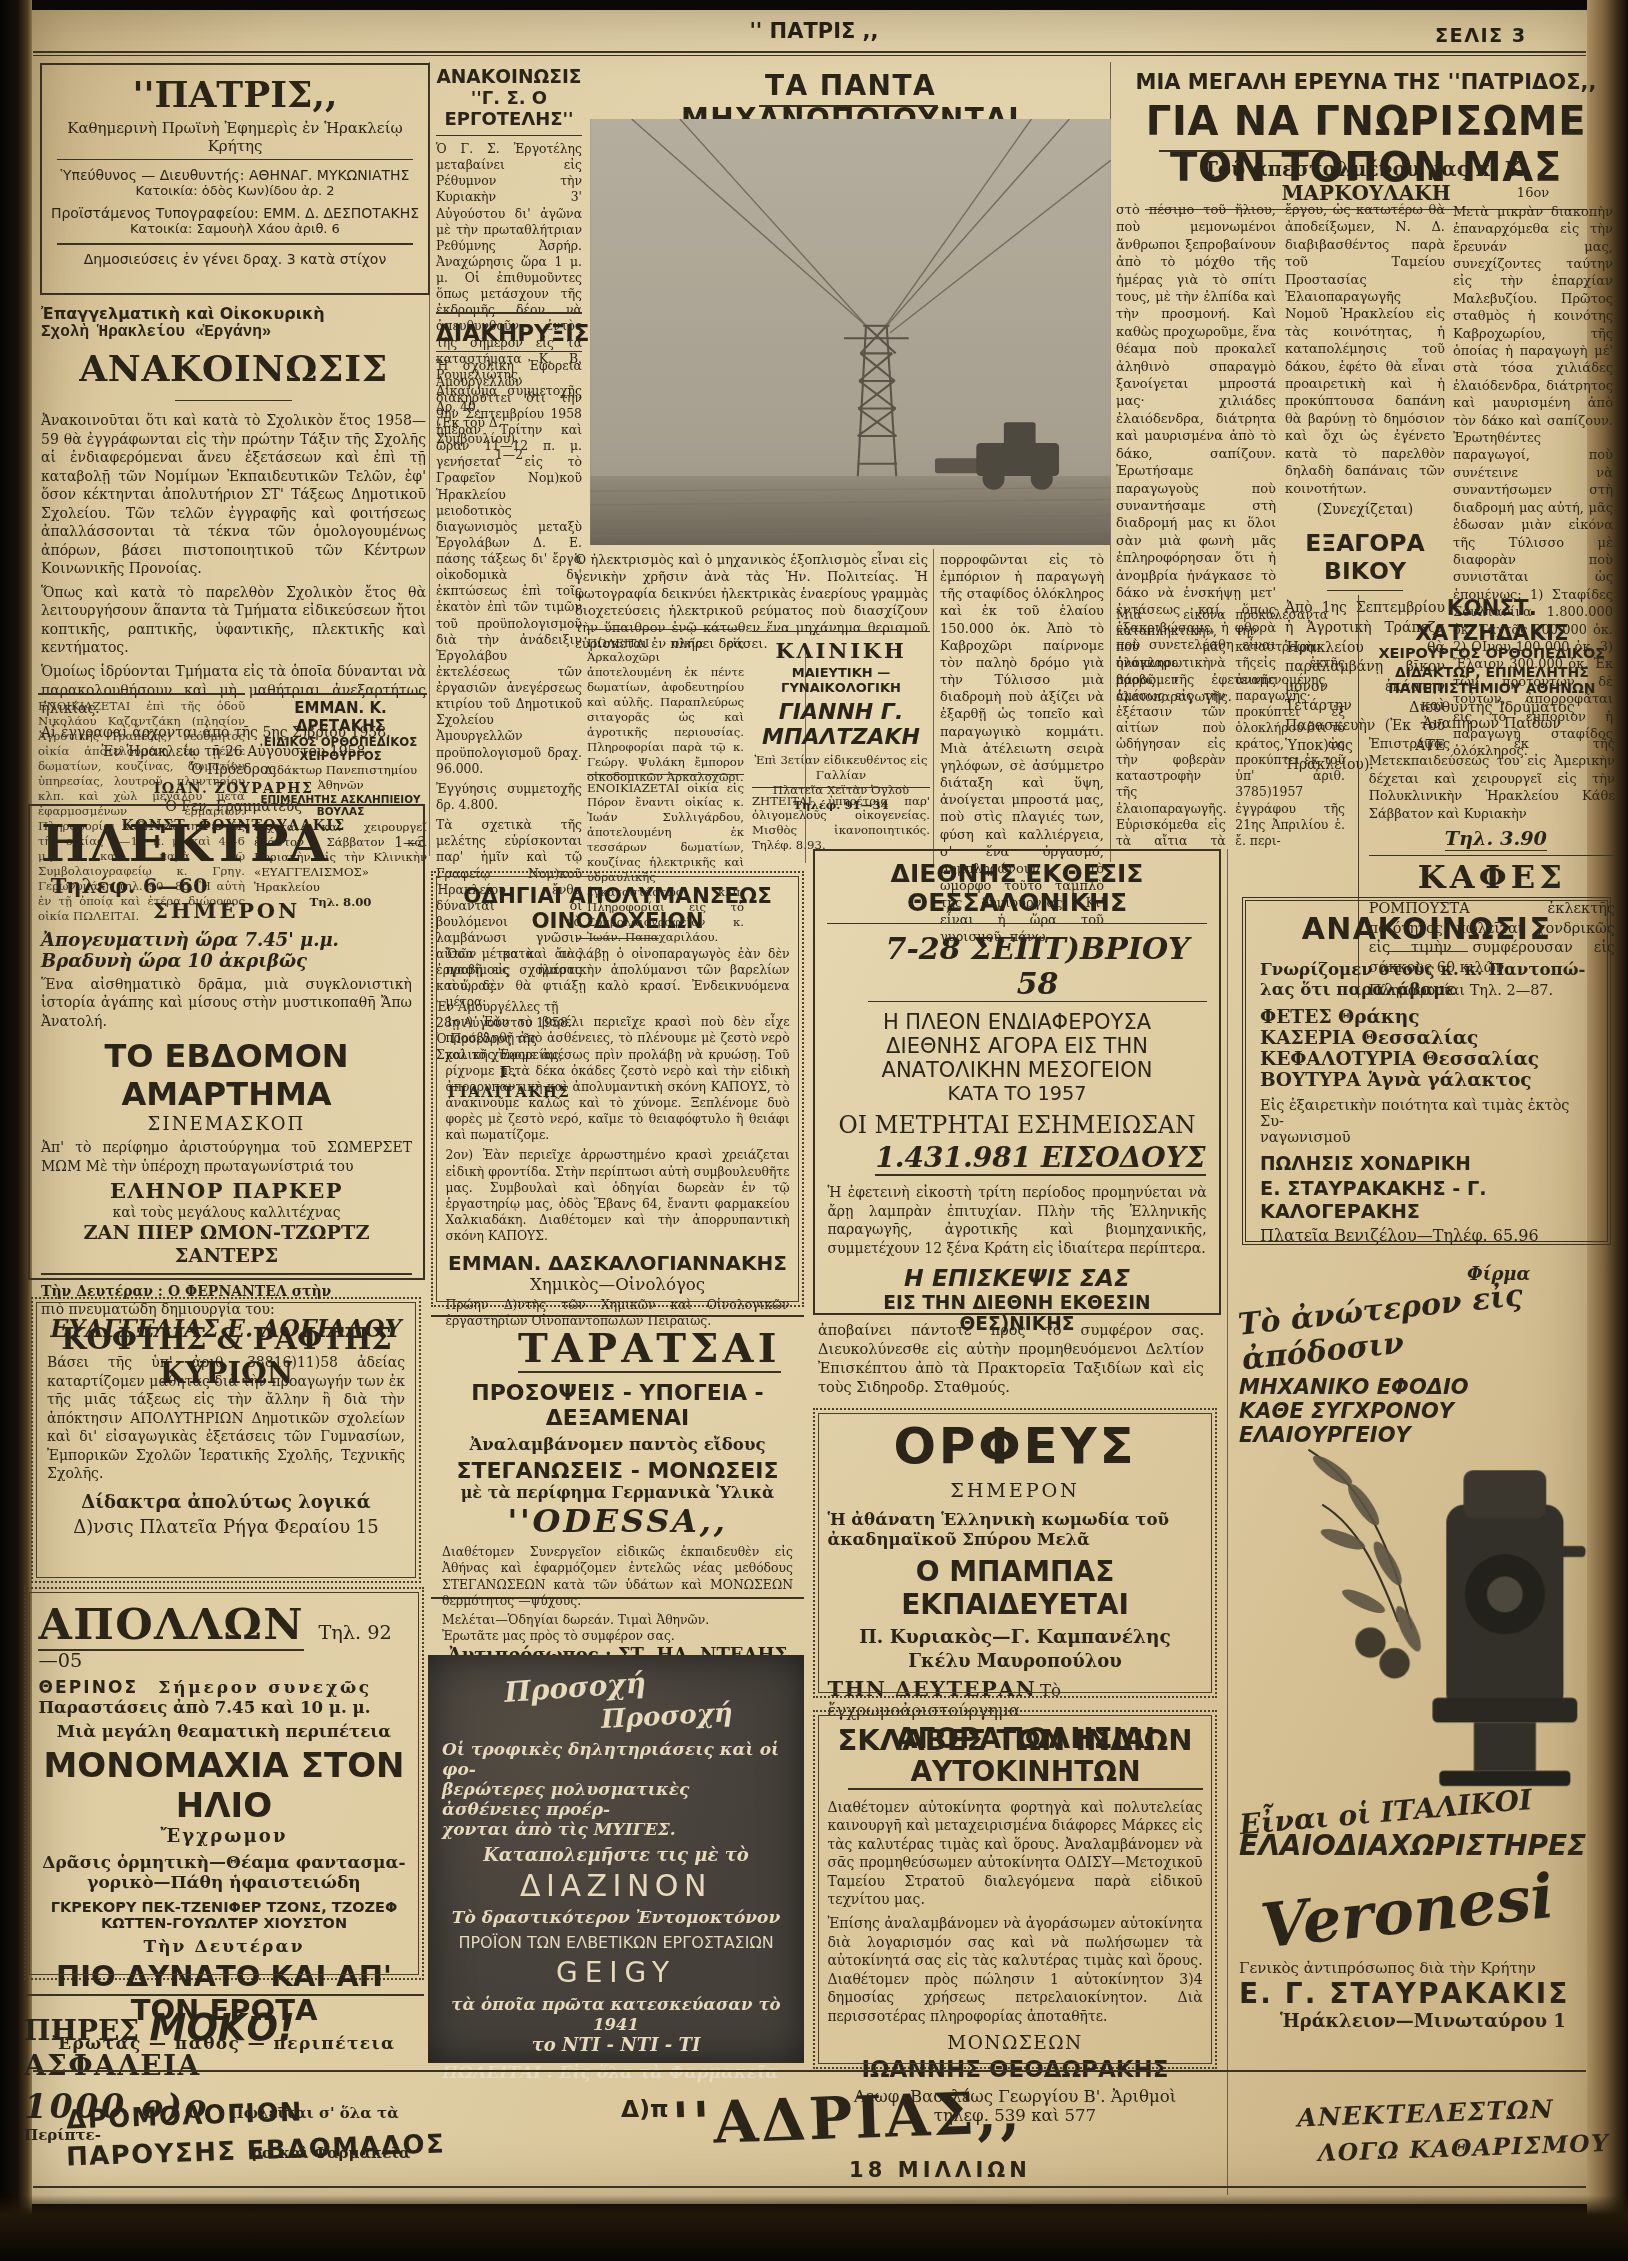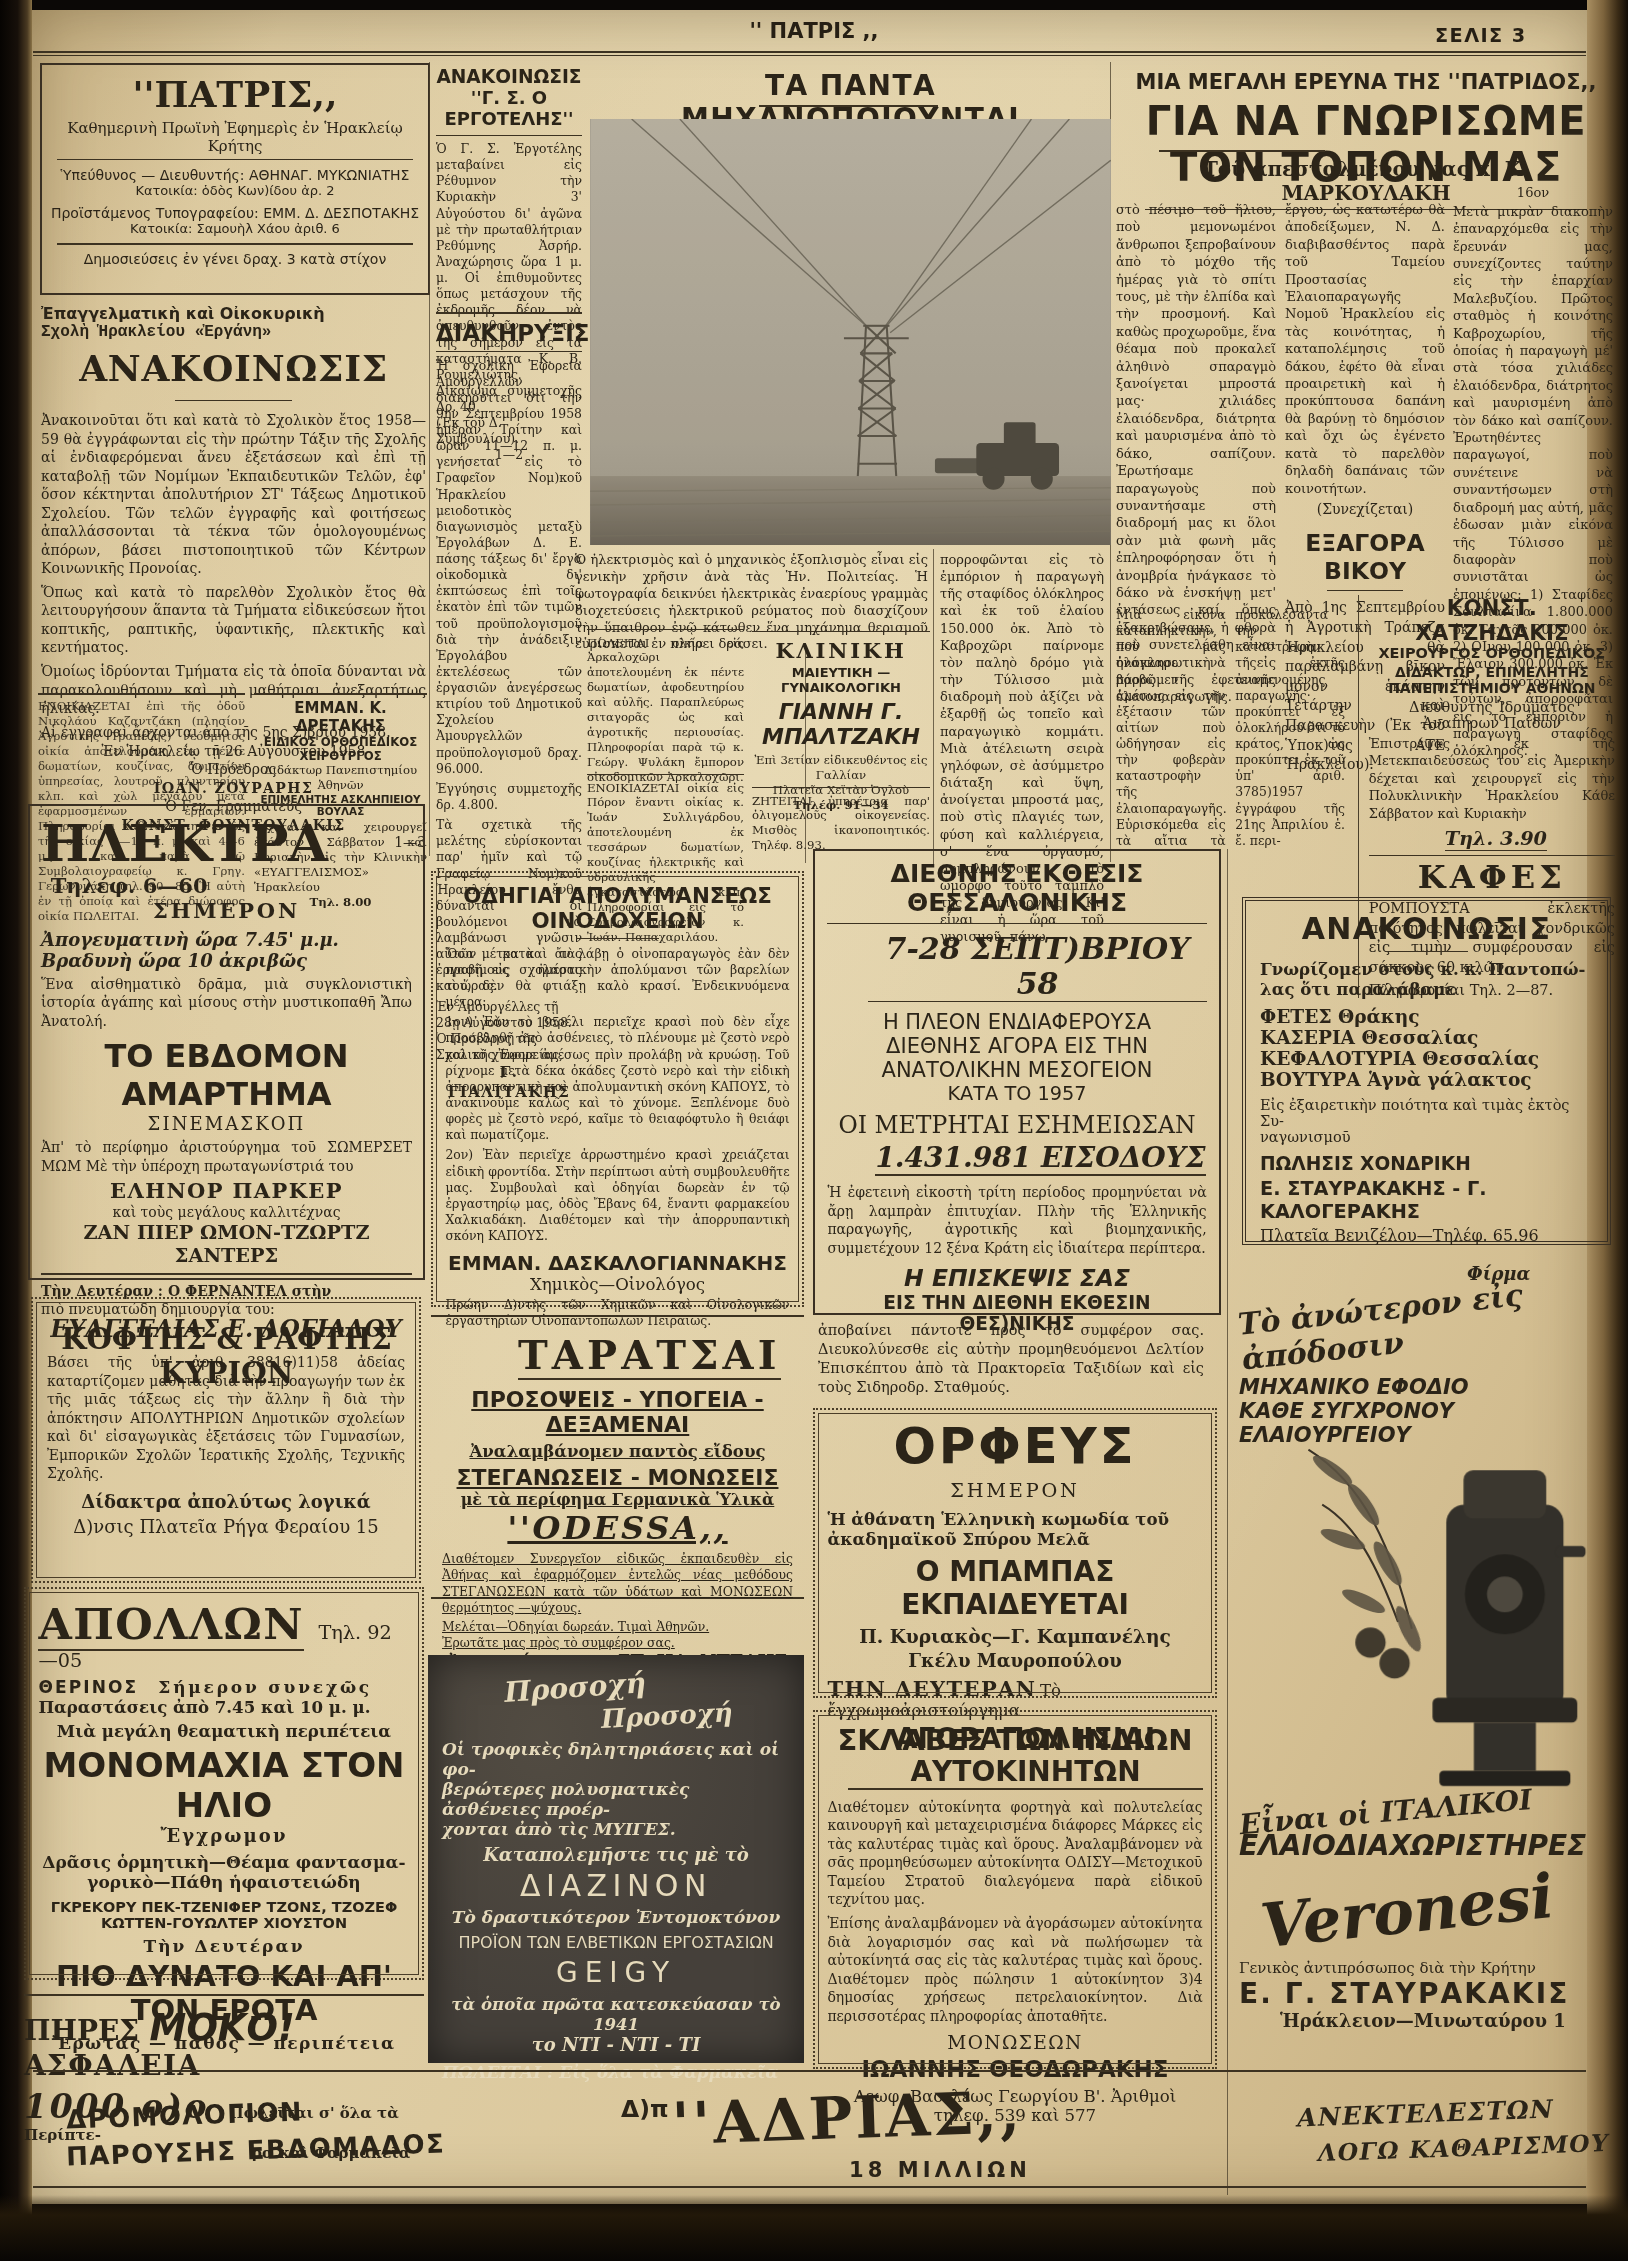--- a/index.html
+++ b/index.html
@@ -268,21 +268,21 @@
     <div class="c sans b" style="font-size:21.4px;">ΟΔΗΓΙΑΙ  ΑΠΟΛΥΜΑΝΣΕΩΣ  ΟΙΝΟΔΟΧΕΙΩΝ</div>
     <div class="c"><span style="display:inline-block;width:83px;border-top:1.4px solid #3c3221;margin:4.1px 0;"></span></div>
     <div class="j body18">Ὅσα μέτρα καὶ ἄν λάβῃ ὁ οἰνοπαραγωγὸς ἐὰν δὲν προβῇ εἰς σχολαστικὴν ἀπολύμανσι τῶν βαρελίων του, δὲν θὰ φτιάξῃ καλὸ κρασί. Ἐνδεικνυόμενα μέτρα:</div>
     <div class="j body18" style="margin-top:4.1px;">1ον) Ἐὰν τὸ βαρέλι περιεῖχε κρασὶ ποὺ δὲν εἶχε προσβληθῇ ἀπὸ ἀσθένειες, τὸ πλένουμε μὲ ζεστὸ νερὸ καὶ τὸ χύνομε ἀμέσως πρὶν προλάβῃ νὰ κρυώσῃ. Τοῦ ρίχνομε μετὰ δέκα ὀκάδες ζεστὸ νερὸ καὶ τὴν εἰδικὴ ἀπορρυπαντικὴ καὶ ἀπολυμαντικὴ σκόνη ΚΑΠΟΥΣ, τὸ ἀνακινοῦμε καλῶς καὶ τὸ χύνομε. Ξεπλένομε δυὸ φορὲς μὲ ζεστὸ νερό, καῖμε τὸ θειαφόφτυλο ἢ θειάφι καὶ πωματίζομε.</div>
     <div class="j body18" style="margin-top:4.1px;">2ον) Ἐὰν περιεῖχε ἀρρωστημένο κρασὶ χρειάζεται εἰδικὴ φροντίδα. Στὴν περίπτωσι αὐτὴ συμβουλευθῆτε μας. Συμβουλαὶ καὶ ὁδηγίαι δωρεὰν ἐν τῷ ἐργαστηρίῳ μας, ὁδὸς Ἔβανς 64, ἔναντι φαρμακείου Χαλκιαδάκη.  Διαθέτομεν καὶ τὴν ἀπορρυπαντικὴ σκόνη ΚΑΠΟΥΣ.</div>
     <div class="c sans b" style="font-size:20px;margin-top:7px;">ΕΜΜΑΝ. ΔΑΣΚΑΛΟΓΙΑΝΝΑΚΗΣ</div>
     <div class="c ser" style="font-size:16.6px;">Χημικὸς—Οἰνολόγος</div>
     <div class="j body18" style="margin-top:2.8px;">Πρώην Δ)ντὴς τῶν Χημικῶν καὶ Οἰνολογικῶν ἐργαστηρίων Οἰνοπαντοπωλῶν Πειραιῶς.</div>
   </div>
 
-  <div class="abs" style="left:431px;top:1315px;width:373px;height:284px;border-top:2.8px double #3c3221;border-bottom:2.8px double #3c3221;padding:14px 11px;box-sizing:border-box;text-decoration:underline;">
+  <div class="abs" style="left:431px;top:1315px;width:373px;height:284px;border-top:2.8px double #3c3221;border-bottom:2.8px double #3c3221;padding:7px 11px;box-sizing:border-box;">
     <div class="c ser b" style="font-size:40px;letter-spacing:4.1px;border-bottom:2.8px solid #3c3221;display:inline-block;margin-left:76px;">ΤΑΡΑΤΣΑΙ</div>
     <div class="c sans b" style="font-size:22px;margin-top:7px;">ΠΡΟΣΟΨΕΙΣ - ΥΠΟΓΕΙΑ - ΔΕΞΑΜΕΝΑΙ</div>
     <div class="c ser b" style="font-size:16.6px;margin-top:4.1px;">Ἀναλαμβάνομεν παντὸς εἴδους</div>
     <div class="c sans b" style="font-size:22px;margin-top:4.1px;">ΣΤΕΓΑΝΩΣΕΙΣ - ΜΟΝΩΣΕΙΣ</div>
     <div class="c ser b" style="font-size:16px;">μὲ τὰ περίφημα  Γερμανικὰ  Ὑλικὰ</div>
     <div class="c script" style="font-size:32px;letter-spacing:2.8px;">''ODESSA,,</div>
     <div class="j body18" style="margin-top:4.1px;">Διαθέτομεν Συνεργεῖον εἰδικῶς ἐκπαιδευθὲν εἰς Ἀθήνας καὶ ἐφαρμόζομεν ἐντελῶς νέας μεθόδους ΣΤΕΓΑΝΩΣΕΩΝ κατὰ τῶν ὑδάτων καὶ ΜΟΝΩΣΕΩΝ θερμότητος —ψύχους.</div>
     <div class="body18" style="margin-top:2.8px;">Μελέται—Ὁδηγίαι δωρεάν. Τιμαὶ Ἀθηνῶν.</div>
     <div class="body18">Ἐρωτᾶτε μας πρὸς τὸ συμφέρον σας.</div>
     <div class="c ser b" style="font-size:18px;">Ἀντιπρόσωπος :  ΣΤ. ΗΛ. ΝΤΕΛΗΣ</div>

